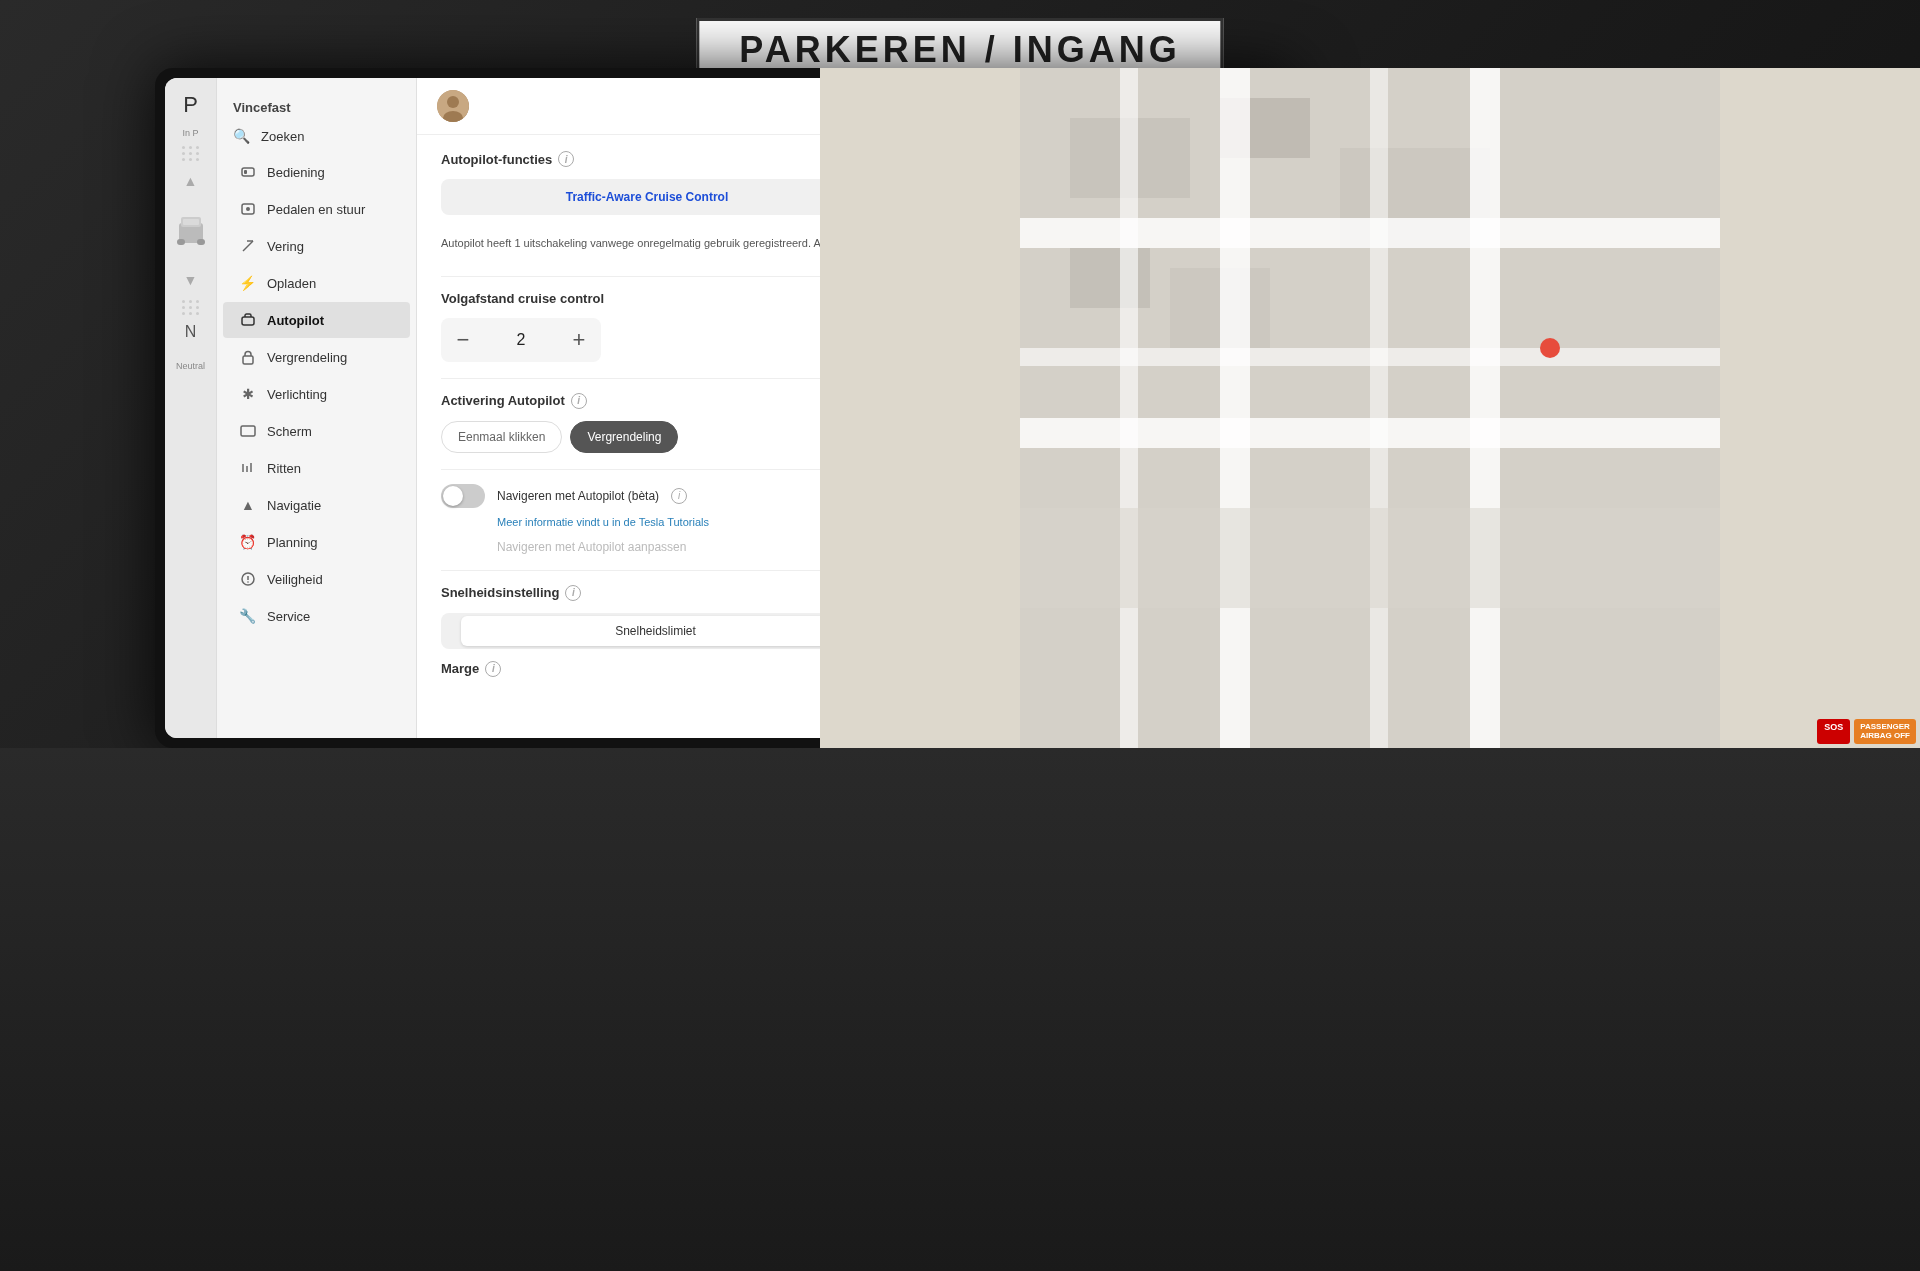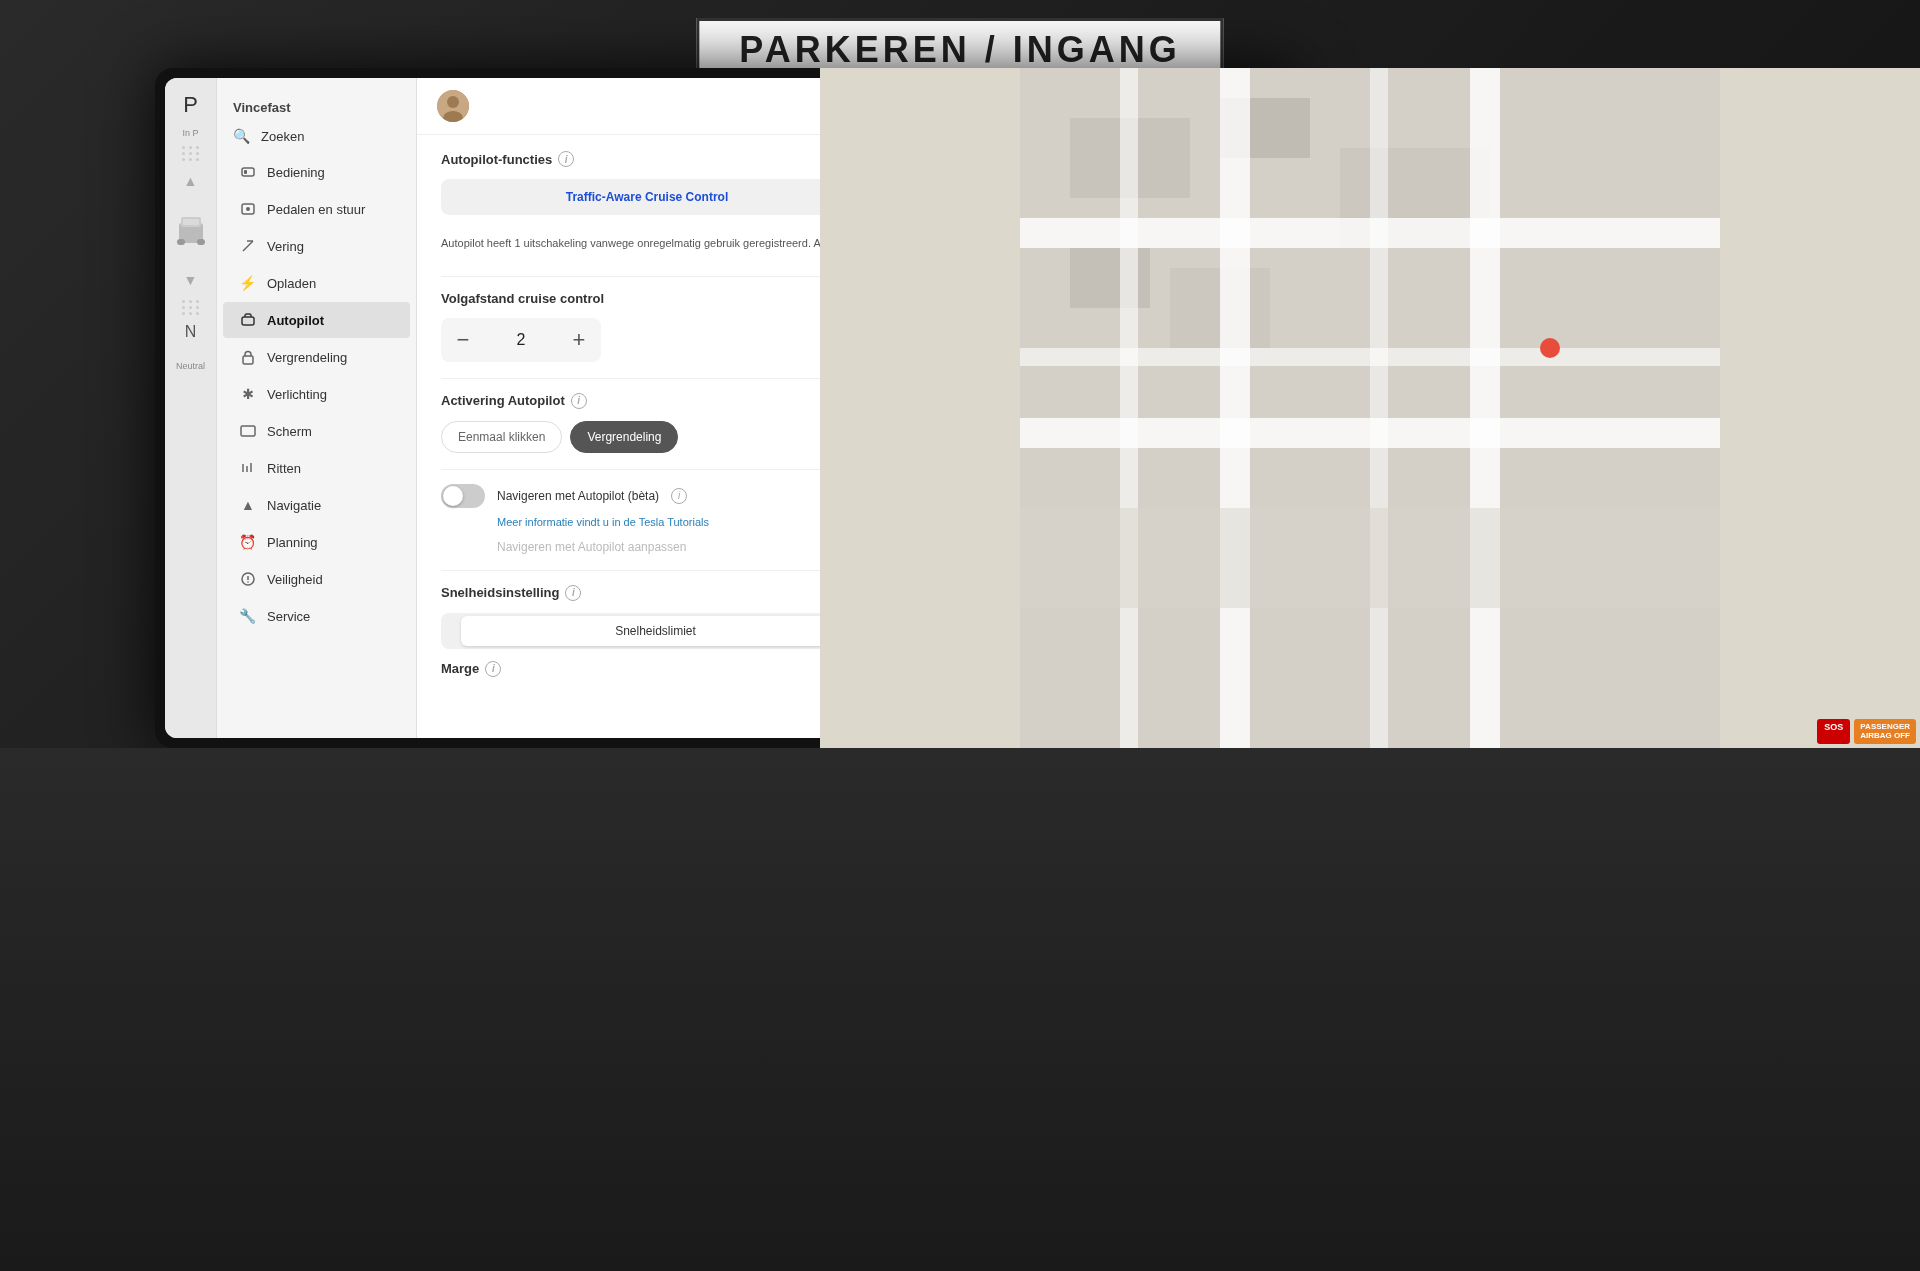--- a/index.html
+++ b/index.html
@@ -836,21 +836,21 @@
       <rect x="100" y="0" width="18" height="680" fill="#fff" opacity="0.6"></rect>
       <rect x="350" y="0" width="18" height="680" fill="#fff" opacity="0.5"></rect>
 
       <circle cx="530" cy="280" r="10" fill="#e74c3c"></circle>
 
       <rect x="0" y="440" width="700" height="100" fill="#d8d4cc" opacity="0.5"></rect>
     </svg>
     
     <div style="position:absolute;bottom:4px;right:4px;display:flex;gap:4px;">
       <div style="background:#cc0000;color:white;font-size:9px;font-weight:700;padding:3px 7px;border-radius:3px;">SOS</div>
-      <div style="background:#e67e22;color:white;font-size:8px;font-weight:700;padding:3px 6px;border-radius:3px;line-height:1.2;text-align:right;">PASSENGER<br>AIRBAG OFF</div>
+      <div style="background:#e67e22;color:white;font-size:8px;font-weight:700;padding:3px 6px;border-radius:3px;line-height:1.2;text-align:left;">PASSENGER<br>AIRBAG OFF</div>
     </div>
   </div>
 </div>
 
 <div class="taskbar">
 
   <div class="taskbar-icon">
     <svg width="28" height="20" viewBox="0 0 28 20" fill="none">
       <rect x="3" y="7" width="22" height="10" rx="3" fill="#aaa"></rect>
       <rect x="6" y="3" width="16" height="8" rx="2" fill="#999"></rect>

